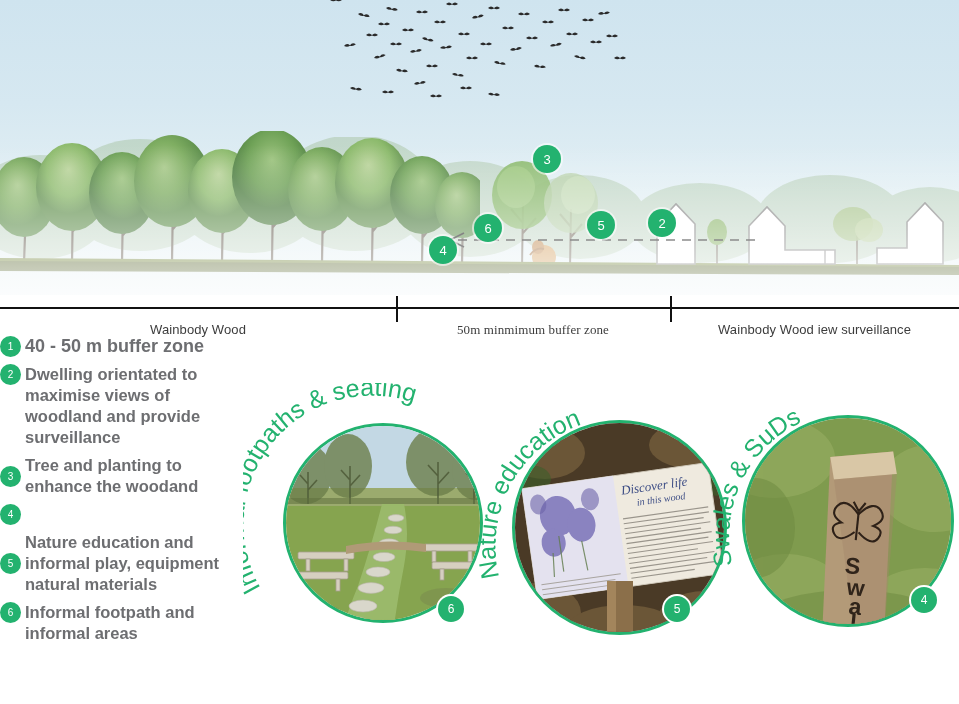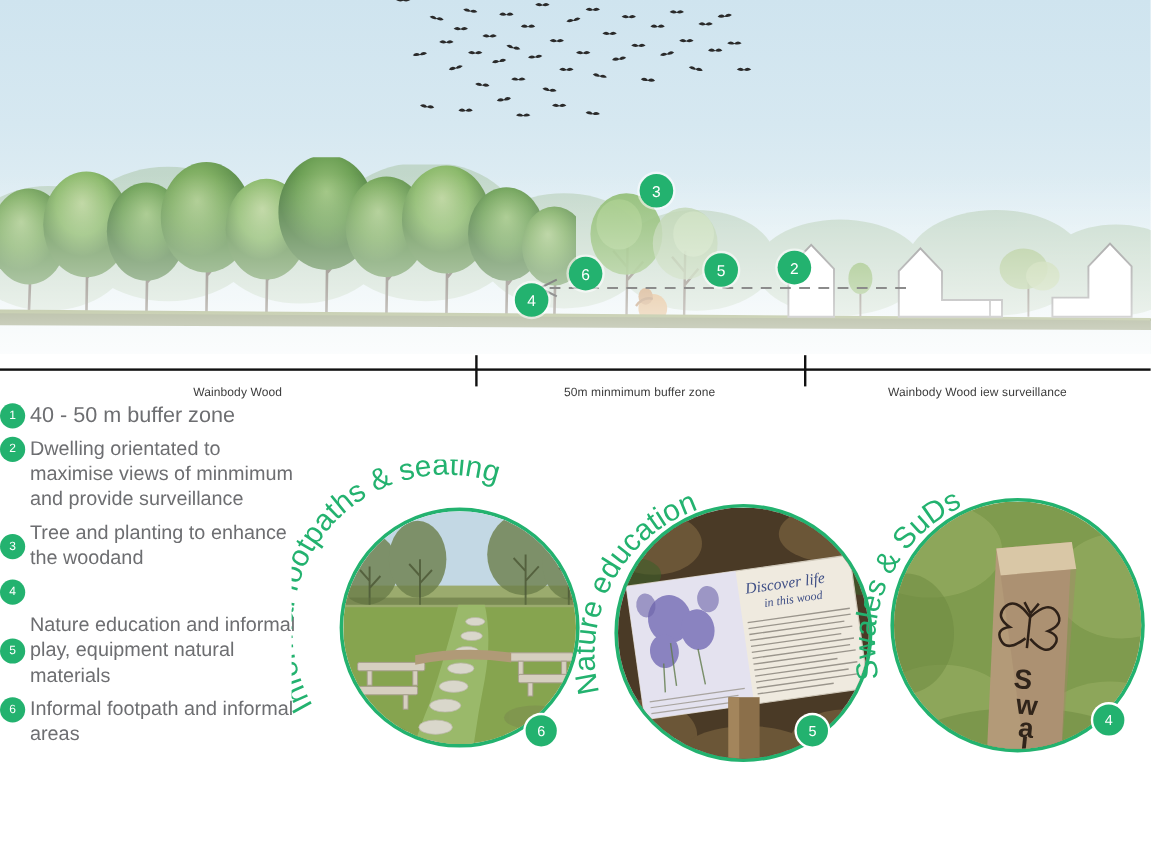--- a/index.html
+++ b/index.html
@@ -47,21 +47,21 @@
   
   .scalebar{
     position:absolute;left:0;top:307px;width:959px;height:2px;
     background:#111111;
   }
   .tick{
     position:absolute;width:1.6px;height:26px;background:#111111;top:296px;
   }
   .zone-label{
     position:absolute;top:322px;
-    font-size:10px;color:#3c3c3c;text-align:center;letter-spacing:.1px;
+    font-size:13px;color:#3c3c3c;text-align:center;letter-spacing:.1px;
   }
 
   
   .legend{
     position:absolute;left:0px;top:336px;width:250px;
   }
   .legend-row{
     display:flex;align-items:flex-start;margin-bottom:7px;
   }
   .legend-badge{
@@ -69,20 +69,21 @@
     width:21px;height:21px;border-radius:50%;
     background:#23b26f;color:#fff;
     font-size:10px;
     display:flex;align-items:center;justify-content:center;
     margin-right:4px;
   }
   .legend-badge.mid{align-self:center;}
   .legend-text{
     font-size:16.5px;line-height:21px;color:#6d6e71;
     padding-top:0px;
+    font-weight:bold;
   }
   .legend-row.first .legend-text{font-size:18px;}
 
   
   .photo-card{position:absolute;}
   .photo-circle{
     position:absolute;border-radius:50%;overflow:hidden;
     border:3px solid #23b26f;
     box-sizing:border-box;
   }
@@ -281,35 +282,35 @@
   <div class="marker" style="left:429px;top:236px;">
       <span>4</span>
     </div>
 </div>
 
 <div class="scalebar"></div>
 <div class="tick" style="left:396px;"></div>
 <div class="tick" style="left:670px;"></div>
 
 <div class="zone-label" style="left:0px;width:396px;">Wainbody Wood</div>
-<div class="zone-label" style="left:396px;width:274px;">50m minmimum buffer zone</div>
+<div class="zone-label" style="left:396px;width:274px;font-family:Liberation Serif, serif;">50m minmimum buffer zone</div>
 <div class="zone-label" style="left:670px;width:289px;">Wainbody Wood iew surveillance</div>
 
 <div class="legend">
   <div class="legend-row first">
     <div class="legend-badge mid">
         <span>1</span>
       </div>
     <div class="legend-text">40 - 50 m buffer zone</div>
   </div>
   <div class="legend-row">
     <div class="legend-badge">
         <span>2</span>
       </div>
-    <div class="legend-text">Dwelling orientated to maximise views of minmimum and provide surveillance</div>
+    <div class="legend-text">Dwelling orientated to maximise views of woodland and provide surveillance</div>
   </div>
   <div class="legend-row">
     <div class="legend-badge mid">
         <span>3</span>
       </div>
     <div class="legend-text">Tree and planting to enhance the woodand</div>
   </div>
   <div class="legend-row">
     <div class="legend-badge mid">
         <span>4</span>

